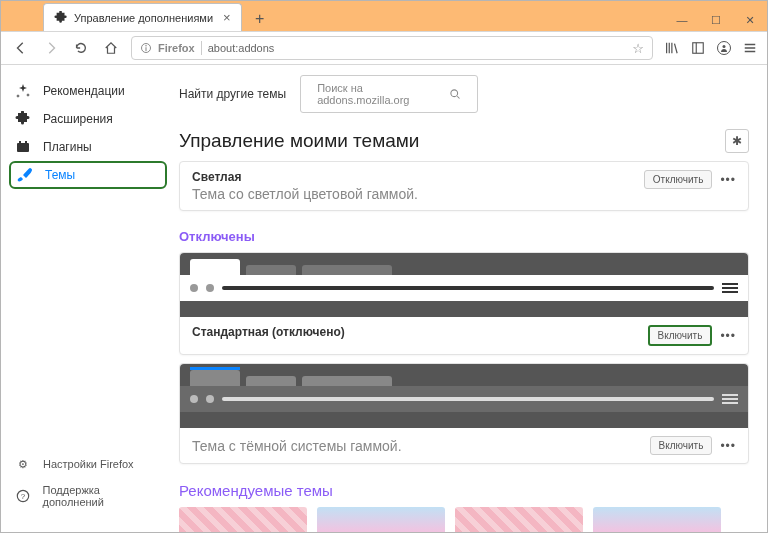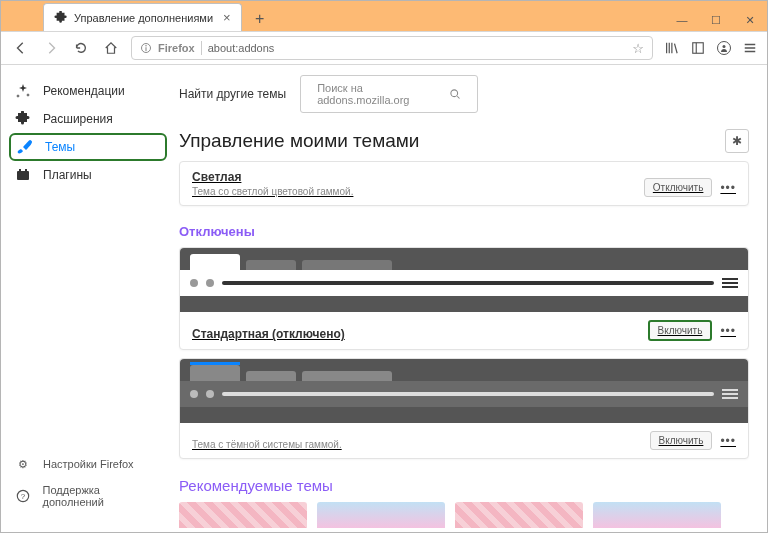--- a/index.html
+++ b/index.html
@@ -39,24 +39,24 @@
   .content { flex: 1; padding: 10px 18px 0 4px; overflow: hidden; }
   .search-row { display: flex; align-items: center; gap: 14px; font-size: 12px; color: #333; }
   .search-box { width: 178px; height: 38px; border: 1px solid #ccc; border-radius: 3px; display: flex; align-items: center; padding: 0 16px; font-size: 11px; color: #888; }
   .search-box .mag { margin-left: auto; color:#888; }
 
   .heading-row { display: flex; align-items: center; margin-top: 16px; }
   .heading-row h2 { font-size: 19px; font-weight: 500; color: #222; }
   .gear-btn { margin-left: auto; width: 24px; height: 24px; border:1px solid #ccc; border-radius:3px; display:flex;align-items:center;justify-content:center; color:#555; font-size:12px; }
 
   .card { border: 1px solid #e3e3e3; border-radius: 4px; margin-top: 8px; background:#fff; box-shadow: 0 1px 2px rgba(0,0,0,0.04); }
-  .card-row { display: flex; align-items: flex-end; padding: 8px 12px; text-decoration: underline; }
+  .card-row { display: flex; align-items: flex-start; padding: 8px 12px; }
   .card-text { font-size: 12px; }
   .card-text .name { font-weight: 600; color:#333; }
-  .card-text .desc { font-size: 10px; color: #888; margin-top: 2px; }
+  .card-text .desc { font-size: 14px; color: #888; margin-top: 2px; }
   .pill { font-size: 10px; color:#555; border:1px solid #ccc; border-radius:3px; padding: 3px 8px; background:#f7f7f7; }
   .pill.hl { border: 2px solid #2c7a2c; }
   .more { margin-left: 8px; color:#555; letter-spacing:1px; font-size:12px; }
 
   .section-h { font-size: 13px; font-weight: 600; color: #8b5cf6; margin-top: 18px; }
 
   .theme-preview { height: 64px; background: #555; border-radius: 4px 4px 0 0; position: relative; overflow:hidden; }
   .theme-preview.light { background:#555; }
   .theme-preview .fake-tabbar { position:absolute; top:6px; left:10px; right:38px; height:16px; display:flex; gap:6px; align-items:flex-end; }
   .theme-preview .fake-tab { width: 50px; height: 16px; background: #fff; border-radius:3px 3px 0 0; }
@@ -175,37 +175,37 @@
       <span class="label">Рекомендации</span>
     </div>
     <div class="side-item">
       <span class="ic">
           <svg width="16" height="16" viewBox="0 0 16 16">
             <path fill="#333" d="M6 1a1.5 1.5 0 0 1 3 0V2h3v3h1a1.5 1.5 0 0 1 0 3h-1v3H9v1a1.5 1.5 0 0 1-3 0v-1H3V8H2a1.5 1.5 0 0 1 0-3h1V2h3z"></path>
           </svg>
         </span>
       <span class="label">Расширения</span>
     </div>
-    <div class="side-item selected">
-      <span class="ic">
-          <svg width="16" height="16" viewBox="0 0 16 16">
-            <path fill="#0a84ff" d="M13 1c1 0 2 1 2 2 0 2-4 6-6 8l-3-3c2-2 6-7 7-7zM4 10l2 2c-1 2-4 3-5 2s0-3 3-4z"></path>
-          </svg>
-        </span>
-      <span class="label">Темы</span>
-    </div>
     <div class="side-item">
       <span class="ic">
           <svg width="16" height="16" viewBox="0 0 16 16">
             <rect x="2" y="4" width="12" height="9" rx="1" fill="#333"></rect>
             <rect x="4" y="2" width="2" height="2" fill="#333"></rect>
             <rect x="10" y="2" width="2" height="2" fill="#333"></rect>
           </svg>
         </span>
       <span class="label">Плагины</span>
+    </div>
+    <div class="side-item selected">
+      <span class="ic">
+          <svg width="16" height="16" viewBox="0 0 16 16">
+            <path fill="#0a84ff" d="M13 1c1 0 2 1 2 2 0 2-4 6-6 8l-3-3c2-2 6-7 7-7zM4 10l2 2c-1 2-4 3-5 2s0-3 3-4z"></path>
+          </svg>
+        </span>
+      <span class="label">Темы</span>
     </div>
 
     <div class="sidebar-bottom">
       <div class="side-item">
         <span class="ic">⚙</span>
         <span class="label">Настройки Firefox</span>
       </div>
       <div class="side-item">
         <span class="ic">
             <svg width="14" height="14" viewBox="0 0 16 16">

